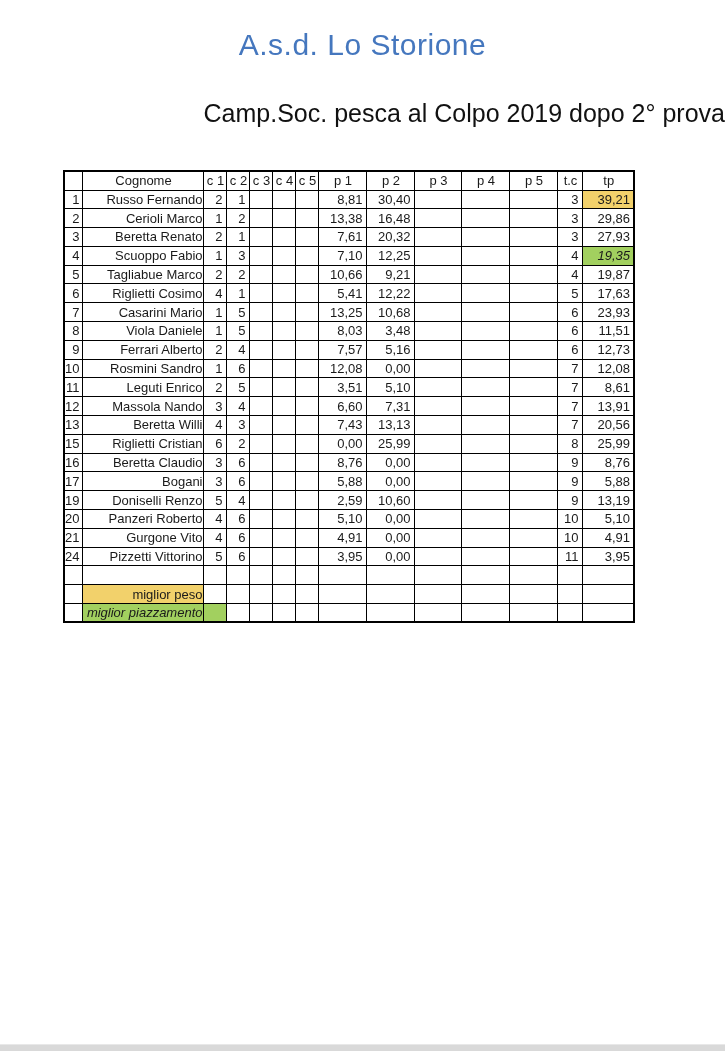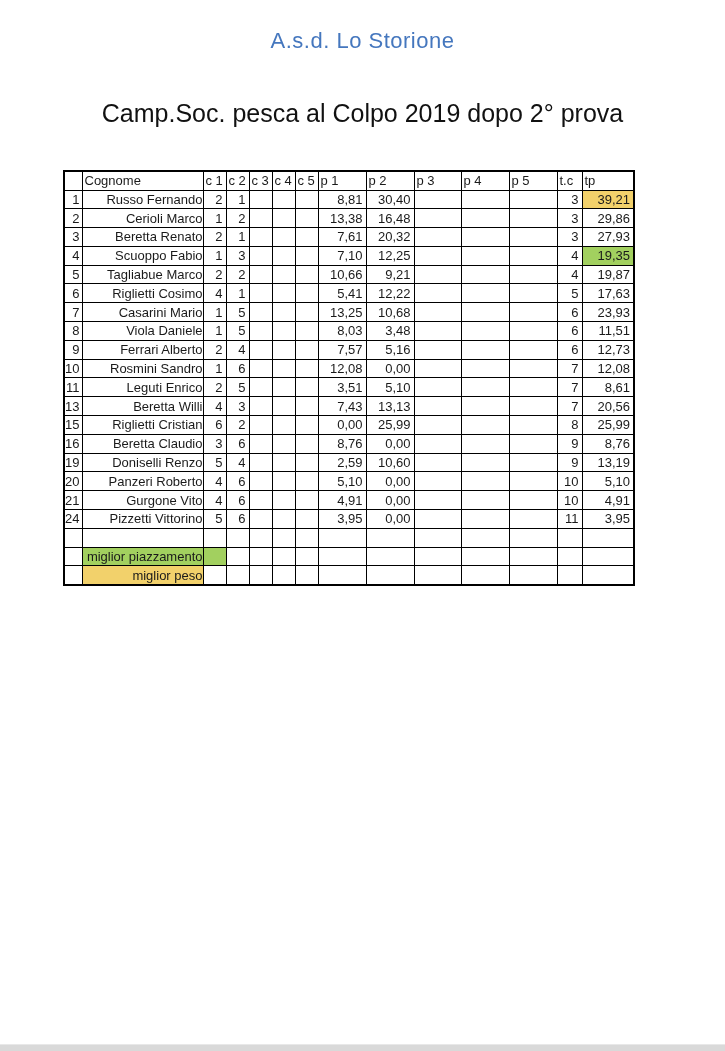--- a/index.html
+++ b/index.html
@@ -16,30 +16,30 @@
     width: 725px; height: 1051px;
     position: relative;
     overflow: hidden;
     font-family: "Liberation Sans", sans-serif;
     color: #1a1a1a;
   }
   .page-title {
     position: absolute;
     top: 28px; left: 0; width: 100%;
     text-align: center;
-    font-size: 22px;
+    font-size: 30px;
     font-weight: normal;
     letter-spacing: 0.5px;
     color: var(--title-color);
     margin: 0;
   }
   .page-subtitle {
     position: absolute;
     top: 99px; left: 0; width: 100%;
-    text-align: center;
+    text-align: right;
     font-size: 25px;
     font-weight: normal;
     color: #111111;
     margin: 0;
   }
   table.results {
     position: absolute;
     left: 63px; top: 170px;
     width: 570px;
     border-collapse: collapse;
@@ -51,29 +51,29 @@
   table.results td {
     border: 1px solid #000000;
     padding: 0 3px 0 0;
     text-align: right;
     white-space: nowrap;
     overflow: visible;
     font-weight: normal;
     height: 18.8px;
   }
   table.results thead th {
-    text-align: left;
+    text-align: center;
     padding: 0 0 0 2px;
     height: 19px;
   }
   table.results td:nth-child(1) { padding-right: 2px; }
   table.results td:nth-child(2) { text-align: right; padding: 0 0 0 3px; }
   table.results { border: 2px solid #000000; }
   .hl-yellow { background: var(--hl-yellow); }
-  .hl-green  { background: var(--hl-green); }
+  .hl-green  { background: var(--hl-green); font-style: italic; }
   .bottom-bar {
     position: absolute;
     left: 0; bottom: 0;
     width: 100%; height: 7px;
     background: #D9D9D9;
     border-top: 1px solid #E8E8E8;
   }
 </style>
 </head>
 <body>
@@ -287,20 +287,36 @@
         <td></td>
         <td>3,51</td>
         <td>5,10</td>
         <td></td>
         <td></td>
         <td></td>
         <td>7</td>
         <td>8,61</td>
       </tr>
       <tr>
+        <td>12</td>
+        <td>Massola Nando</td>
+        <td>3</td>
+        <td>4</td>
+        <td></td>
+        <td></td>
+        <td></td>
+        <td>6,60</td>
+        <td>7,31</td>
+        <td></td>
+        <td></td>
+        <td></td>
+        <td>7</td>
+        <td>13,91</td>
+      </tr>
+      <tr>
         <td>13</td>
         <td>Beretta Willi</td>
         <td>4</td>
         <td>3</td>
         <td></td>
         <td></td>
         <td></td>
         <td>7,43</td>
         <td>13,13</td>
         <td></td>
@@ -335,20 +351,36 @@
         <td></td>
         <td>8,76</td>
         <td>0,00</td>
         <td></td>
         <td></td>
         <td></td>
         <td>9</td>
         <td>8,76</td>
       </tr>
       <tr>
+        <td>17</td>
+        <td>Bogani</td>
+        <td>3</td>
+        <td>6</td>
+        <td></td>
+        <td></td>
+        <td></td>
+        <td>5,88</td>
+        <td>0,00</td>
+        <td></td>
+        <td></td>
+        <td></td>
+        <td>9</td>
+        <td>5,88</td>
+      </tr>
+      <tr>
         <td>19</td>
         <td>Doniselli Renzo</td>
         <td>5</td>
         <td>4</td>
         <td></td>
         <td></td>
         <td></td>
         <td>2,59</td>
         <td>10,60</td>
         <td></td>
@@ -418,38 +450,38 @@
         <td></td>
         <td></td>
         <td></td>
         <td></td>
         <td></td>
         <td></td>
         <td></td>
       </tr>
       <tr>
         <td></td>
+        <td class="hl-yellow">miglior peso</td>
+        <td></td>
+        <td></td>
+        <td></td>
+        <td></td>
+        <td></td>
+        <td></td>
+        <td></td>
+        <td></td>
+        <td></td>
+        <td></td>
+        <td></td>
+        <td></td>
+      </tr>
+      <tr>
+        <td></td>
         <td class="hl-green">miglior piazzamento</td>
         <td class="hl-green"></td>
-        <td></td>
-        <td></td>
-        <td></td>
-        <td></td>
-        <td></td>
-        <td></td>
-        <td></td>
-        <td></td>
-        <td></td>
-        <td></td>
-        <td></td>
-      </tr>
-      <tr>
-        <td></td>
-        <td class="hl-yellow">miglior peso</td>
-        <td></td>
         <td></td>
         <td></td>
         <td></td>
         <td></td>
         <td></td>
         <td></td>
         <td></td>
         <td></td>
         <td></td>
         <td></td>

